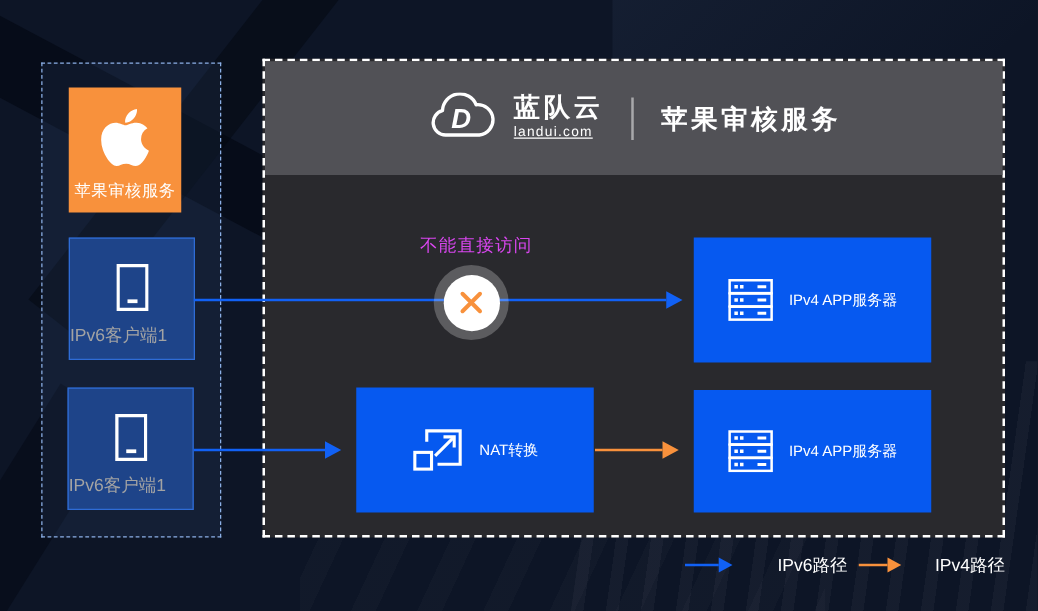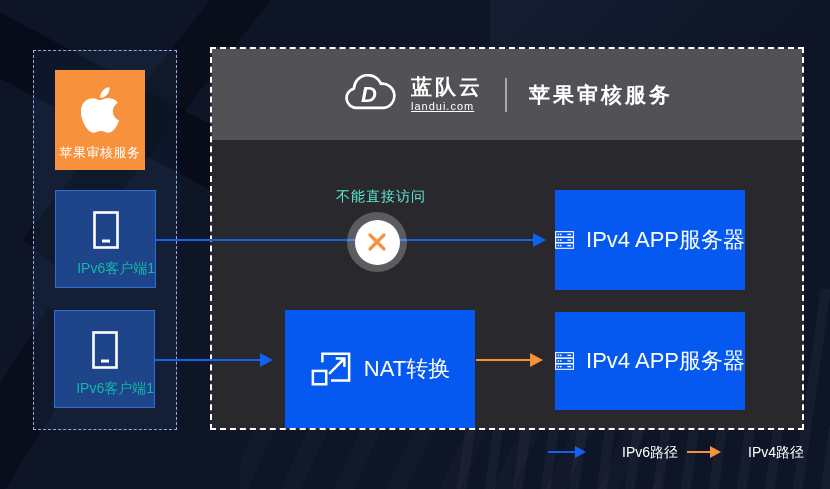--- a/index.html
+++ b/index.html
@@ -34,21 +34,21 @@
   .apple-box .apple-icon { position:absolute; top:14px; left:0; right:0; display:flex; justify-content:center; }
   .apple-box .box-label { position:absolute; bottom:8px; left:0; right:0; text-align:center; font-size:13px; color:#fff; letter-spacing:0.5px; }
 
   .client-box {
     position:absolute; width:101px; height:98px;
     background:#1e4489; border:1px solid #2f6cd6; z-index:2;
   }
   .client-1 { left:55px; top:190px; }
   .client-2 { left:54px; top:310px; }
   .client-box .phone-icon { position:absolute; top:20px; left:0; right:0; display:flex; justify-content:center; }
-  .client-box .box-label { position:absolute; bottom:9px; left:0; right:0; text-align:right; font-size:14px; color:#14b8a6; }
+  .client-box .box-label { position:absolute; bottom:9px; left:0; right:0; text-align:left; font-size:14px; color:#a3a3a3; }
 
   
   .area {
     position:absolute; left:210px; top:47px; width:594px; height:383px;
     border:2px dashed #ffffff; background:#29292d; z-index:1;
   }
   .area-header {
     height:91px; background:#515156;
     display:flex; align-items:center; justify-content:center; gap:14px;
   }
@@ -62,41 +62,41 @@
   .brand-domain { font-size:11px; letter-spacing:1px; margin-top:3px;text-decoration:underline; }
   .header-divider { width:2px; height:34px; background:rgba(255,255,255,0.5); margin:0 8px; }
   .area-title { font-size:21px; font-weight:bold; letter-spacing:3px; }
 
   
   .node {
     position:absolute; background:#0659f0; z-index:2;
     display:flex; align-items:center; justify-content:center; gap:12px;
   }
   .node-ipv4-top    { left:555px; top:190px; width:190px; height:100px; }
-  .node-nat         { left:285px; top:310px; width:190px; height:118px; }
+  .node-nat         { left:285px; top:310px; width:190px; height:100px; }
   .node-ipv4-bottom { left:555px; top:312px; width:190px; height:98px; }
-  .node .node-label { font-size:22px; color:#fff; white-space:nowrap; }
+  .node .node-label { font-size:12px; color:#fff; white-space:nowrap; }
 
   
   .line { position:absolute; height:2px; z-index:2; }
   .line-blue   { background:#1161f5; }
   .line-orange { background:#f8913c; }
   .arrowhead { position:absolute; width:0; height:0; z-index:2;
                border-top:7px solid transparent; border-bottom:7px solid transparent; }
   .arrow-blue   { border-left:13px solid #1161f5; }
   .arrow-orange { border-left:13px solid #f8913c; }
 
   .flow1-line  { left:155px; top:239px; width:378px; }
   .flow1-arrow { left:533px; top:233px; }
   .flow2-line  { left:155px; top:359px; width:105px; }
   .flow2-arrow { left:260px; top:353px; }
   .flow3-line  { left:476px; top:359px; width:54px; }
   .flow3-arrow { left:530px; top:353px; }
 
-  .blocked-note { position:absolute; left:336px; top:188px; font-size:14px; color:#5eead4; z-index:3; letter-spacing:1px;text-align:center; }
+  .blocked-note { position:absolute; left:336px; top:188px; font-size:14px; color:#d946ef; z-index:3; letter-spacing:1px;text-align:center; }
   .block-ring {
     position:absolute; left:347px; top:212px; width:60px; height:60px; border-radius:50%;
     background:rgba(255,255,255,0.24); display:flex; align-items:center; justify-content:center; z-index:3;
   }
   .block-circle {
     width:45px; height:45px; border-radius:50%; background:#ffffff;
     display:flex; align-items:center; justify-content:center;
   }
 
   

